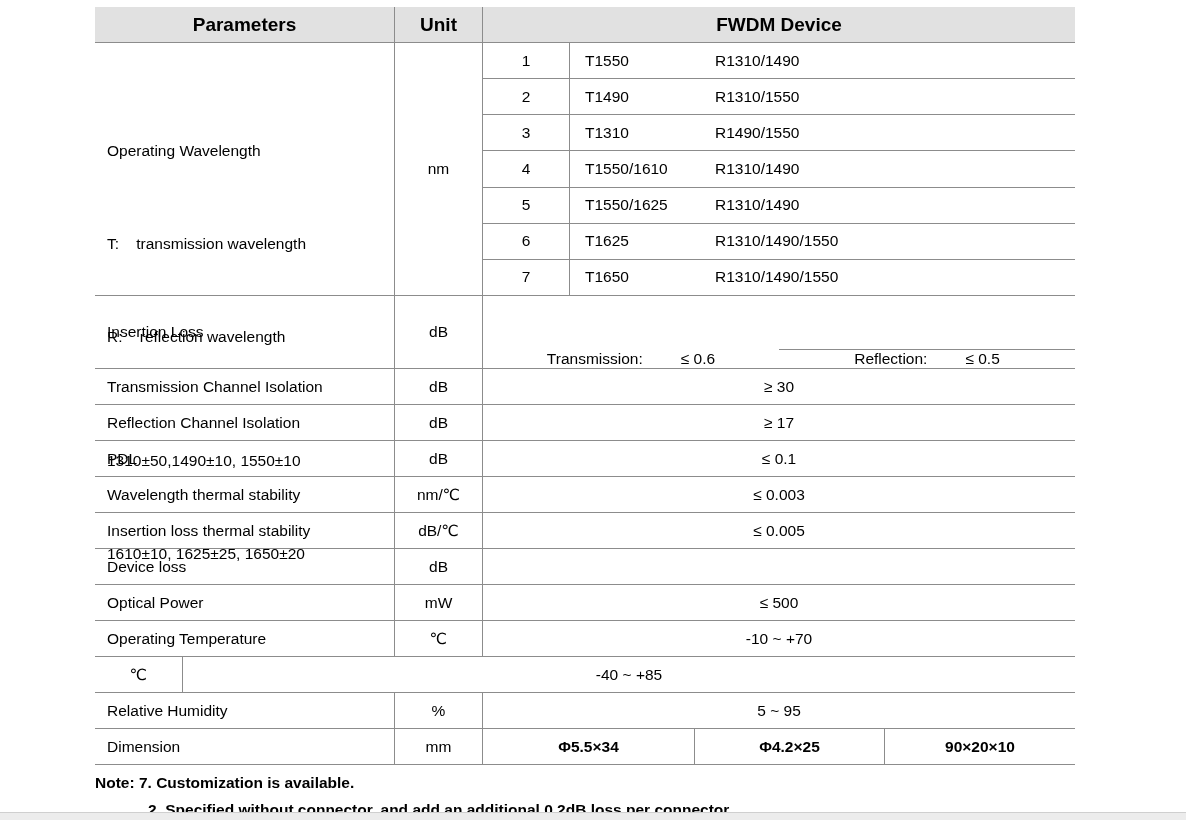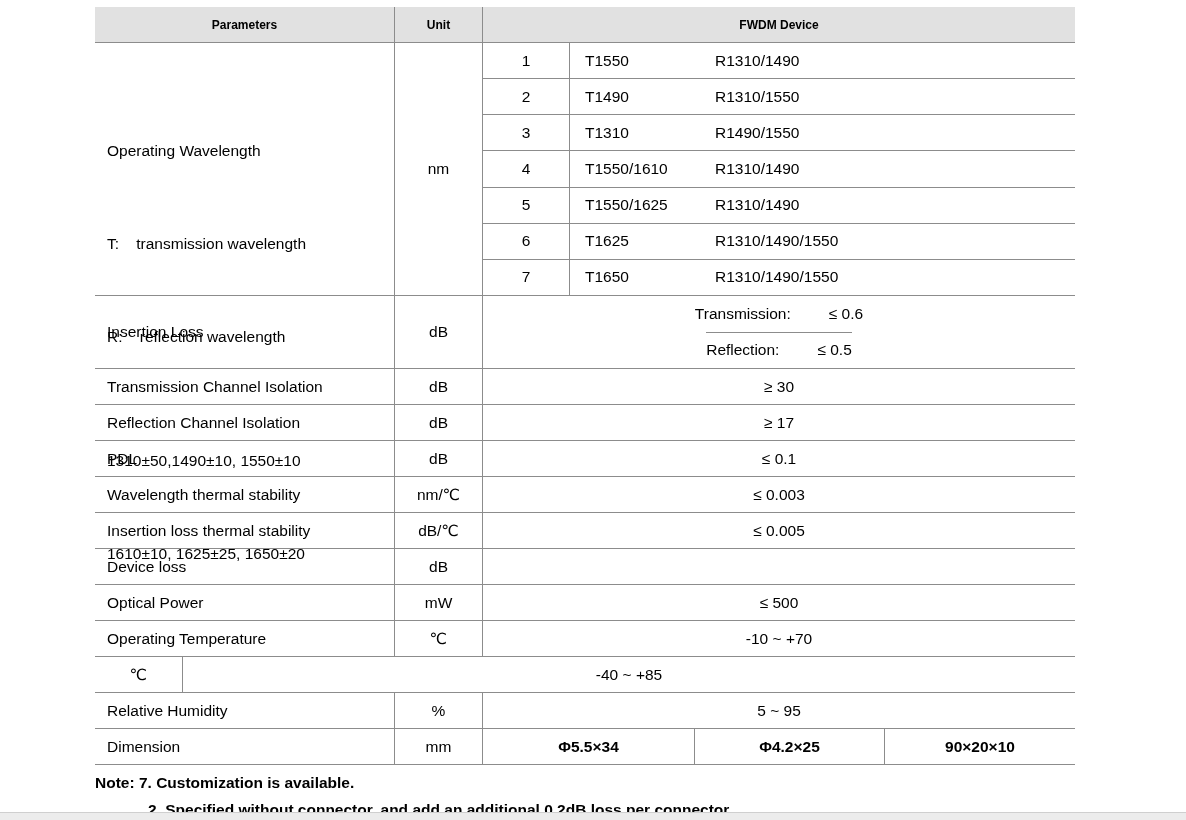--- a/index.html
+++ b/index.html
@@ -25,21 +25,21 @@
     font-size:15.5px;
   }
   .row{
     display:flex;
     border-bottom:1px solid var(--border);
   }
   .header-row{
     height:36px;
     background:var(--header-bg);
     font-weight:bold;
-    font-size:12px;
+    font-size:19px;
   }
   .cell{min-height:100%;}
   .c-param{
     width:300px;
     border-right:1px solid var(--border);
     display:flex; align-items:center;
     padding-left:12px;
   }
   .head.c-param{justify-content:center;padding-left:0;}
   .c-unit{
@@ -83,21 +83,21 @@
   }
   .dev-r{
     flex:1;
     display:flex;align-items:center;
     padding-left:15px;
   }
   
   .il-row{height:73px;}
   .ilblock{
     flex:1;
-    display:flex;flex-direction:column;align-items:center;justify-content:flex-start;
+    display:flex;flex-direction:row;align-items:flex-end;justify-content:flex-start;
   }
   .ilrow{
     flex:1;
     display:flex;align-items:center;justify-content:center;
     gap:38px;
   }
   .ilrow + .ilrow{border-top:1px solid var(--border);}
   
   .simple-row{height:36px;}
   

